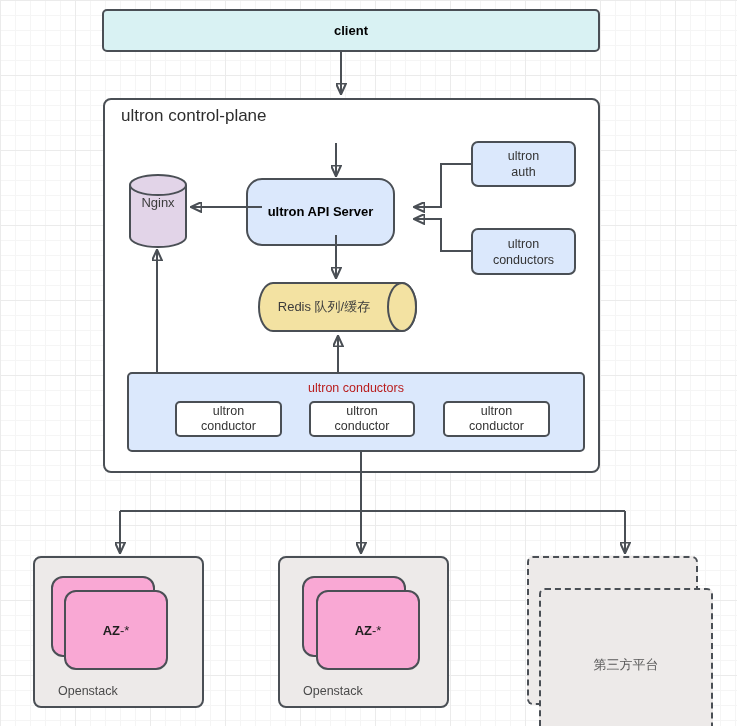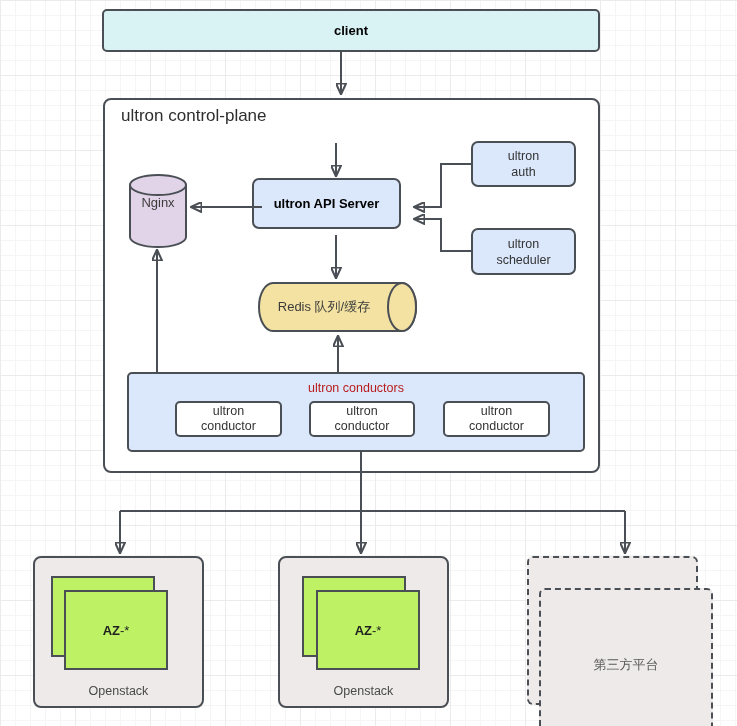--- a/index.html
+++ b/index.html
@@ -31,21 +31,21 @@
     text-align: center;
     font-size: 13px;
     line-height: 16px;
   }
   .bold { font-weight: bold; color: #000000; }
 
   .client-box   { left: 102px; top: 9px;   width: 498px; height: 43px; background: #d9f2f3; border-radius: 5px; }
   .control-box  { left: 103px; top: 98px;  width: 497px; height: 375px; background: #ffffff; border-radius: 8px; }
   .control-title{ position: absolute; left: 121px; top: 106px; font-size: 17px; font-weight: normal; color: #2e2e2e; }
   .nginx-box    { left: 268px; top: 105px; width: 137px; height: 38px; background: #a7da8c; border-radius: 5px; }
-  .api-box      { left: 252px; top: 178px; width: 149px; height: 51px; background: #dbe8fc; border-radius: 7px; }
+  .api-box      { left: 246px; top: 178px; width: 149px; height: 68px; background: #dbe8fc; border-radius: 16px; }
   .auth-box     { left: 471px; top: 141px; width: 105px; height: 46px; background: #dbe8fc; border-radius: 7px; font-size: 12.5px; }
   .sched-box    { left: 471px; top: 228px; width: 105px; height: 47px; background: #dbe8fc; border-radius: 7px; font-size: 12.5px; }
 
   .mysql-wrap   { position: absolute; left: 127px; top: 173px; width: 62px; height: 76px; }
   .mysql-label  { position: absolute; left: 0; top: 22px; width: 100%; text-align: center; font-size: 13px; color: #3c3c3c; }
 
   .redis-wrap   { position: absolute; left: 257px; top: 281px; width: 160px; height: 52px; }
   .redis-label  { position: absolute; left: 0; top: 0; width: 100%; height: 100%;
                   display: flex; align-items: center; justify-content: center;
                   padding-right: 26px; font-size: 13px; color: #3c3c3c; }
@@ -58,32 +58,32 @@
                     display: flex; align-items: center; justify-content: center; text-align: center;
                     font-size: 12.5px; line-height: 15px; color: #333333; }
   .conductor-1 { left: 46px; }
   .conductor-2 { left: 180px; width: 106px; }
   .conductor-3 { left: 314px; }
 
   .region-box   { position: absolute; top: 556px; width: 171px; height: 152px; background: #edeae9;
                   border: 2px solid #4a4f55; border-radius: 8px; }
   .region-bj { left: 33px; }
   .region-sh { left: 278px; }
-  .az-card { position: absolute; background: #bef264; border: 2px solid #4a4f55; border-radius: 0; }
+  .az-card { position: absolute; background: #f9a8d4; border: 2px solid #4a4f55; border-radius: 12px; }
   .az-back  { width: 104px; height: 81px; top: 18px; }
   .az-front { width: 104px; height: 80px; top: 32px;
               display: flex; align-items: center; justify-content: center;
               font-size: 13px; color: #1f1f1f; }
   .region-bj .az-back  { left: 16px; }
   .region-bj .az-front { left: 29px; }
   .region-sh .az-back  { left: 22px; }
   .region-sh .az-front { left: 36px; }
   .az-bold { font-weight: bold; }
-  .region-label { position: absolute; bottom: 7px; left: 0; width: 100%; text-align: center;
-                  font-size: 12.5px; line-height: 16px; color: #4a4a4a; }
+  .region-label { position: absolute; bottom: 7px; left: 0; width: 100%; text-align: left;
+                  font-size: 12.5px; line-height: 16px; color: #4a4a4a; padding-left: 23px; }
 
   .tp-outer { position: absolute; left: 527px; top: 556px; width: 171px; height: 149px;
               background: #edeae9; border: 2px dashed #4a4f55; border-radius: 6px; }
   .tp-inner { position: absolute; left: 539px; top: 588px; width: 174px; height: 153px;
               background: #edeae9; border: 2px dashed #4a4f55; border-radius: 6px;
               display: flex; align-items: center; justify-content: center;
               font-size: 13px; color: #595959; }
 
   #edges { position: absolute; left: 0; top: 0; width: 737px; height: 726px; pointer-events: none; }
   #edges path { stroke: #4a4f55; stroke-width: 2; fill: none; }
@@ -112,21 +112,21 @@
   <div class="node auth-box">
     <div>
       <div>ultron</div>
       <div>auth</div>
     </div>
   </div>
 
   <div class="node sched-box">
     <div>
       <div>ultron</div>
-      <div>scheduler</div>
+      <div>conductors</div>
     </div>
   </div>
 
   <div class="redis-wrap">
     <svg width="160" height="52" viewBox="0 0 160 52">
       <path d="M145,2 H16 A14,24 0 0 0 16,50 H145 A14,24 0 0 0 145,2 Z" fill="#f3e2a2" stroke="#4a4f55" stroke-width="2"></path>
       <ellipse cx="145" cy="26" rx="14" ry="24" fill="#f3e2a2" stroke="#4a4f55" stroke-width="2"></ellipse>
     </svg>
     <div class="redis-label">Redis 队列/缓存</div>
   </div>

